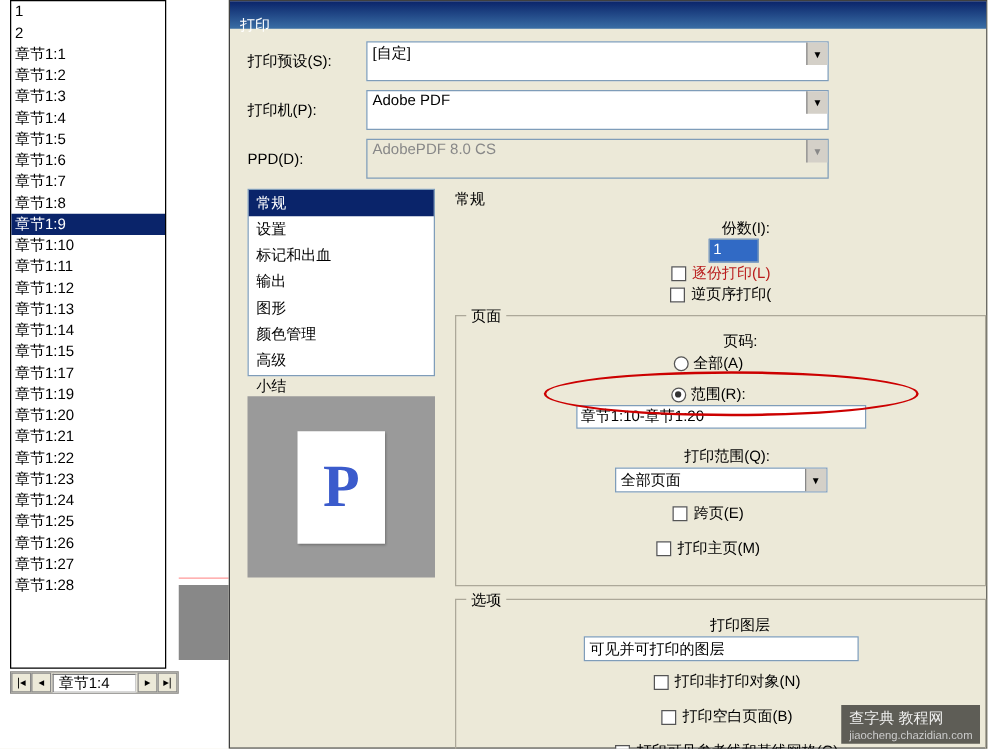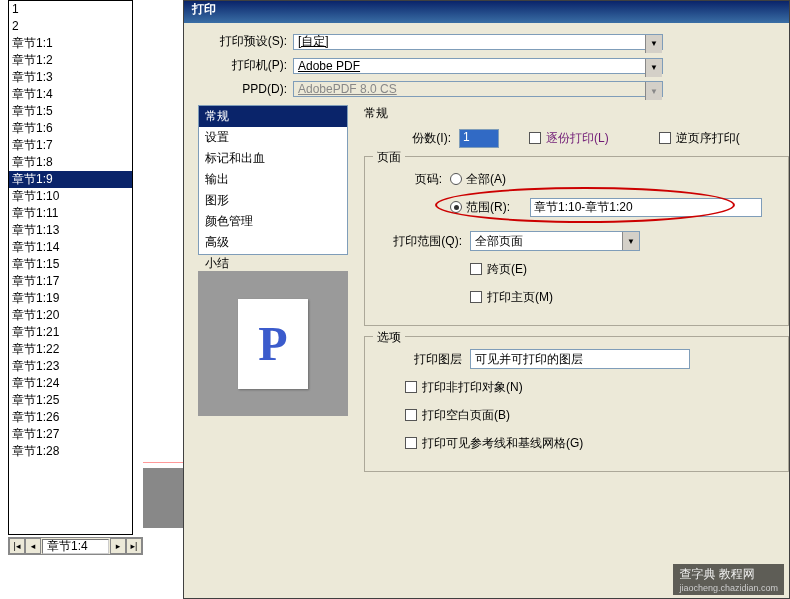--- a/index.html
+++ b/index.html
@@ -16,56 +16,56 @@
 .status-bar { display: flex; height: 18px; border: 1px solid #888; background: #ece9d8; align-items: center; margin-top: 2px; }
 .nav-btn { width: 16px; height: 16px; background: #ece9d8; border: 1px solid #888; display: flex; align-items: center; justify-content: center; font-size: 9px; cursor: pointer; }
 .status-label { flex: 1; padding: 0 4px; background: #fff; border: 1px inset #ccc; margin: 0 1px; height: 15px; line-height: 13px; }
 
 .doc-strip { position: absolute; left: 143px; top: 0; width: 40px; height: 540px; }
 .strip-top { height: 460px; background: #fff; }
 .strip-line { border-top: 1px solid #f99; margin-top: 2px; }
 .strip-bottom { height: 60px; background: #888; margin-top: 5px; }
 
 .dialog { position: absolute; left: 183px; top: 0; right: 0; height: 599px; background: #ece9d8; border: 1px solid #404040; }
-.titlebar { height: 22px; background: linear-gradient(#0a246a, #3a6ea5); color: #fff; padding: 0 8px; font-weight: bold; }
+.titlebar { height: 22px; background: linear-gradient(#0a246a, #3a6ea5); color: #fff; padding: 11px 8px; font-weight: normal; }
 
 .dialog-body { padding: 10px 0 10px 14px; }
 
 .preset-row { display: flex; align-items: center; margin-bottom: 7px; }
-.preset-label { width: 95px; text-align: right; padding-right: 6px; }
-.combo { flex: 0 0 370px; height: 16px; background: #fff; border: 1px solid #7f9db9; display: flex; align-items: center; padding-left: 4px; position: relative; text-decoration: underline; }
+.preset-label { width: 95px; padding-right: 6px; }
+.combo { flex: 0 0 370px; height: 32px; background: #fff; border: 1px solid #7f9db9; display: flex; align-items: flex-start; padding-left: 4px; position: relative; }
 .combo.disabled { background: #ece9d8; color: #888; }
 .combo .arrow { position: absolute; right: 0; top: 0; width: 17px; height: 18px; background: #d4d0c8; border-left: 1px solid #888; display: flex; align-items: center; justify-content: center; font-size: 8px; }
 
 .main-area { display: flex; margin-top: 8px; }
 
 .category-list { width: 150px; height: 150px; background: #fff; border: 1px solid #7f9db9; }
 .cat-item { padding: 2px 6px; cursor: pointer; }
 .cat-item.selected { background: #0a246a; color: #fff; }
 
 .preview-box { width: 150px; height: 145px; background: #9a9a9a; margin-top: 16px; display: flex; align-items: center; justify-content: center; }
 .preview-page { width: 70px; height: 90px; background: #fff; display: flex; align-items: center; justify-content: center; box-shadow: 1px 1px 2px rgba(0,0,0,0.3); }
 .preview-letter { font-family: "Times New Roman", serif; font-size: 48px; color: #3b5bcc; font-weight: bold; }
 
 .right-settings { flex: 1; padding-left: 16px; }
 
 .group { border: 1px solid #aca899; padding: 12px 10px 10px 10px; margin-bottom: 10px; position: relative; }
 .group-title { position: absolute; top: -8px; left: 8px; background: #ece9d8; padding: 0 4px; }
 
-.form-row { display: flex; align-items: center; margin-bottom: 8px; min-height: 20px; }
+.form-row { display: flex; align-items: center; margin-bottom: 8px; min-height: 20px; flex-direction: column; }
 .form-label { width: 75px; text-align: right; padding-right: 8px; }
 .form-label.wide { width: 95px; }
 .text-input { height: 19px; background: #fff; border: 1px solid #7f9db9; padding: 0 3px; }
 .text-input.selected-text { background: #316ac5; color: #fff; }
 
 .radio { width: 12px; height: 12px; border-radius: 50%; border: 1px solid #555; background: #fff; margin-right: 4px; display: inline-flex; align-items: center; justify-content: center; }
 .radio.checked::after { content: ''; width: 5px; height: 5px; background: #333; border-radius: 50%; }
 .checkbox { width: 12px; height: 12px; border: 1px solid #555; background: #fff; margin-right: 5px; display: inline-block; vertical-align: middle; }
 .check-label { display: inline-flex; align-items: center; margin-right: 20px; }
-.check-label.disabled { color: #701a75; }
+.check-label.disabled { color: #b91c1c; }
 
 .ellipse-highlight { position: absolute; border: 2px solid #c00; border-radius: 50%; width: 300px; height: 36px; pointer-events: none; }
 
 .select-box { height: 20px; background: #fff; border: 1px solid #7f9db9; display: flex; align-items: center; padding-left: 4px; position: relative; width: 170px; }
 .select-box .arrow { position: absolute; right: 0; top: 0; width: 17px; height: 18px; background: #d4d0c8; border-left: 1px solid #888; display: flex; align-items: center; justify-content: center; font-size: 8px; }
 
 .watermark { position: absolute; right: 6px; bottom: 4px; color: rgba(255,255,255,0.9); background: rgba(0,0,0,0.6); padding: 2px 6px; font-size: 11px; }
 .watermark small { font-size: 9px; display: block; color: #ccc; }
 </style>
 </head>
@@ -79,20 +79,21 @@
       <div class="page-item">章节1:2</div>
       <div class="page-item">章节1:3</div>
       <div class="page-item">章节1:4</div>
       <div class="page-item">章节1:5</div>
       <div class="page-item">章节1:6</div>
       <div class="page-item">章节1:7</div>
       <div class="page-item">章节1:8</div>
       <div class="page-item selected">章节1:9</div>
       <div class="page-item">章节1:10</div>
       <div class="page-item">章节1:11</div>
+      <div class="page-item">章节1:12</div>
       <div class="page-item">章节1:13</div>
       <div class="page-item">章节1:14</div>
       <div class="page-item">章节1:15</div>
       <div class="page-item">章节1:17</div>
       <div class="page-item">章节1:19</div>
       <div class="page-item">章节1:20</div>
       <div class="page-item">章节1:21</div>
       <div class="page-item">章节1:22</div>
       <div class="page-item">章节1:23</div>
       <div class="page-item">章节1:24</div>

